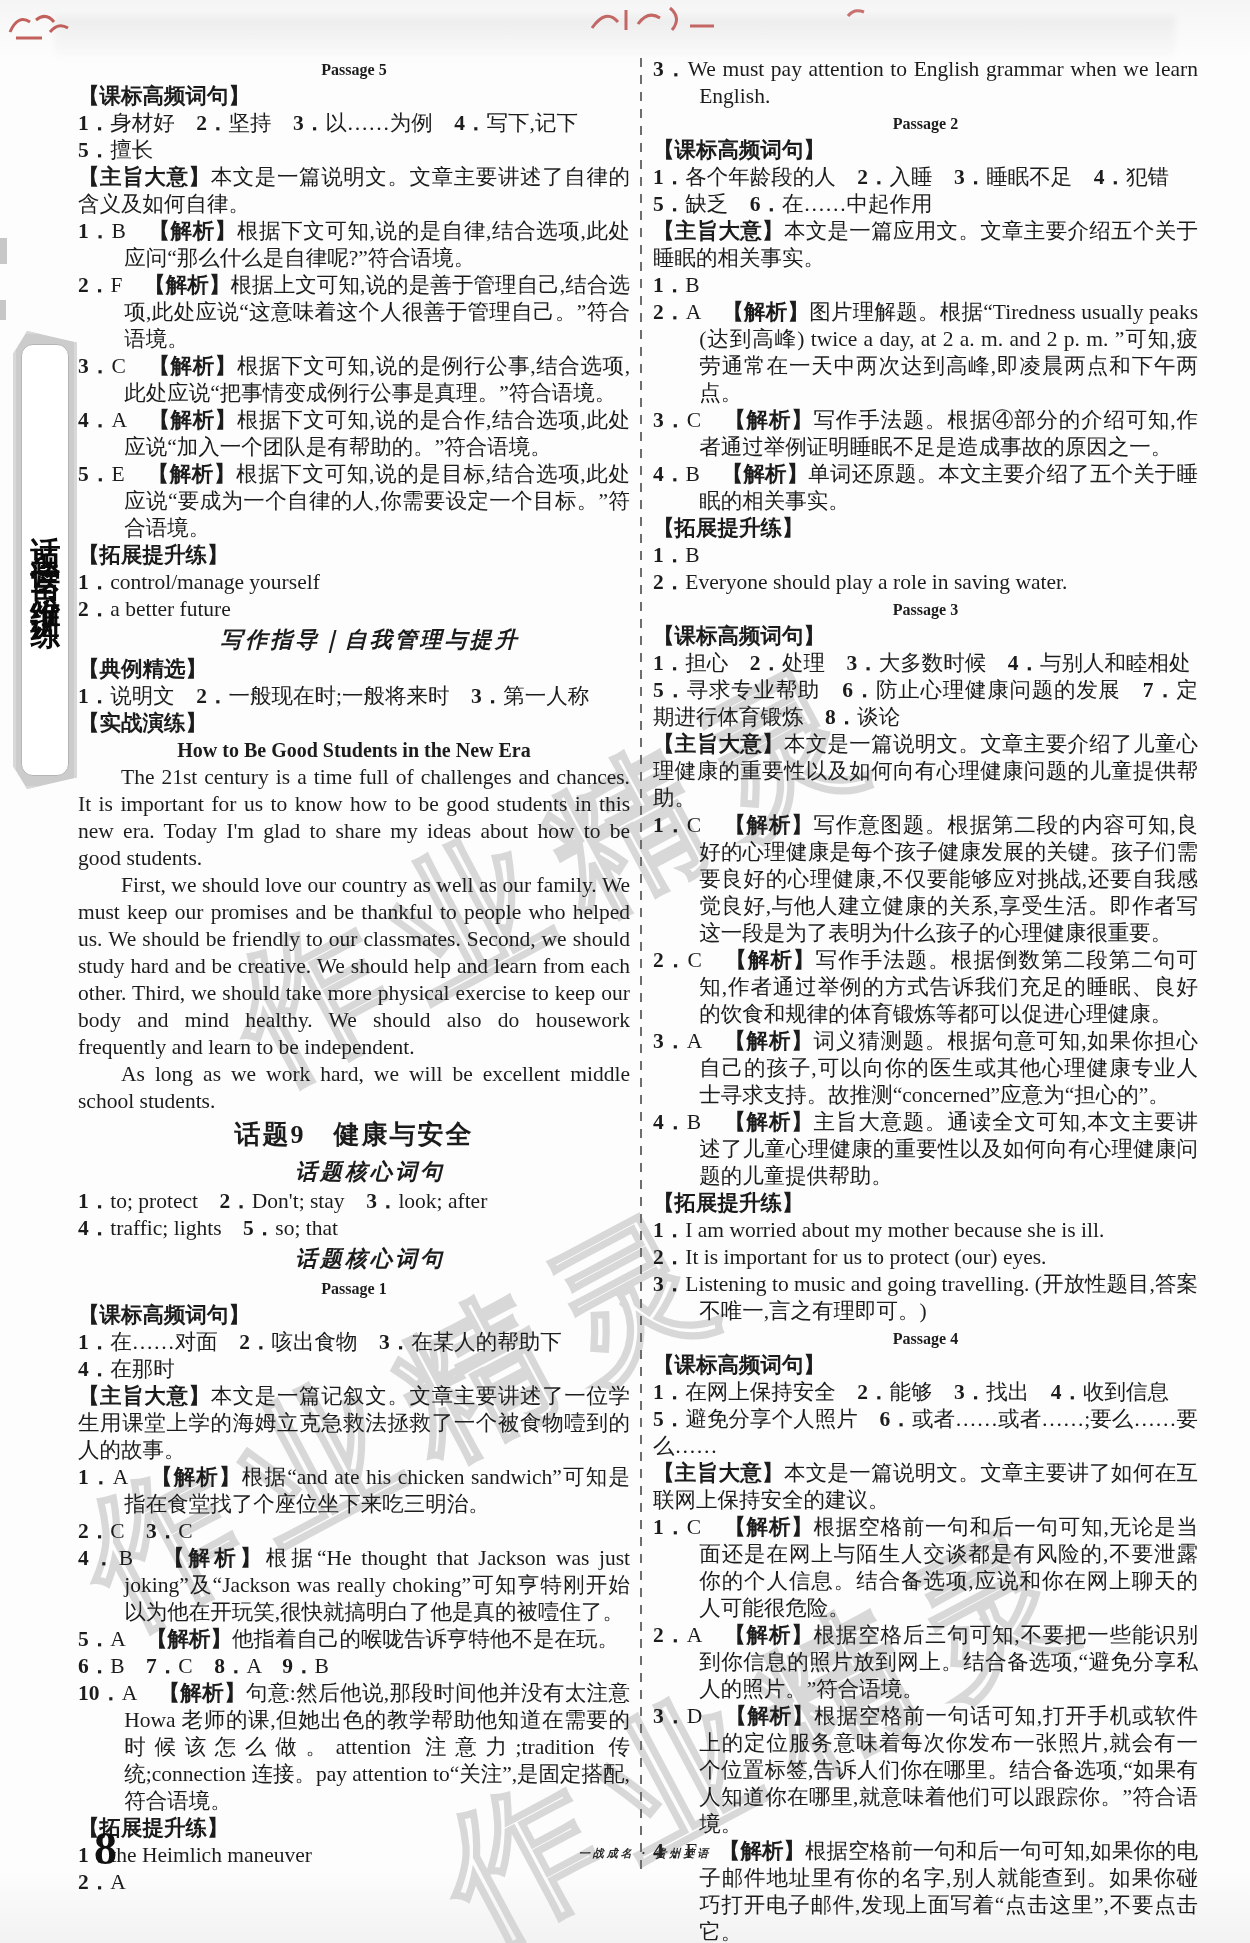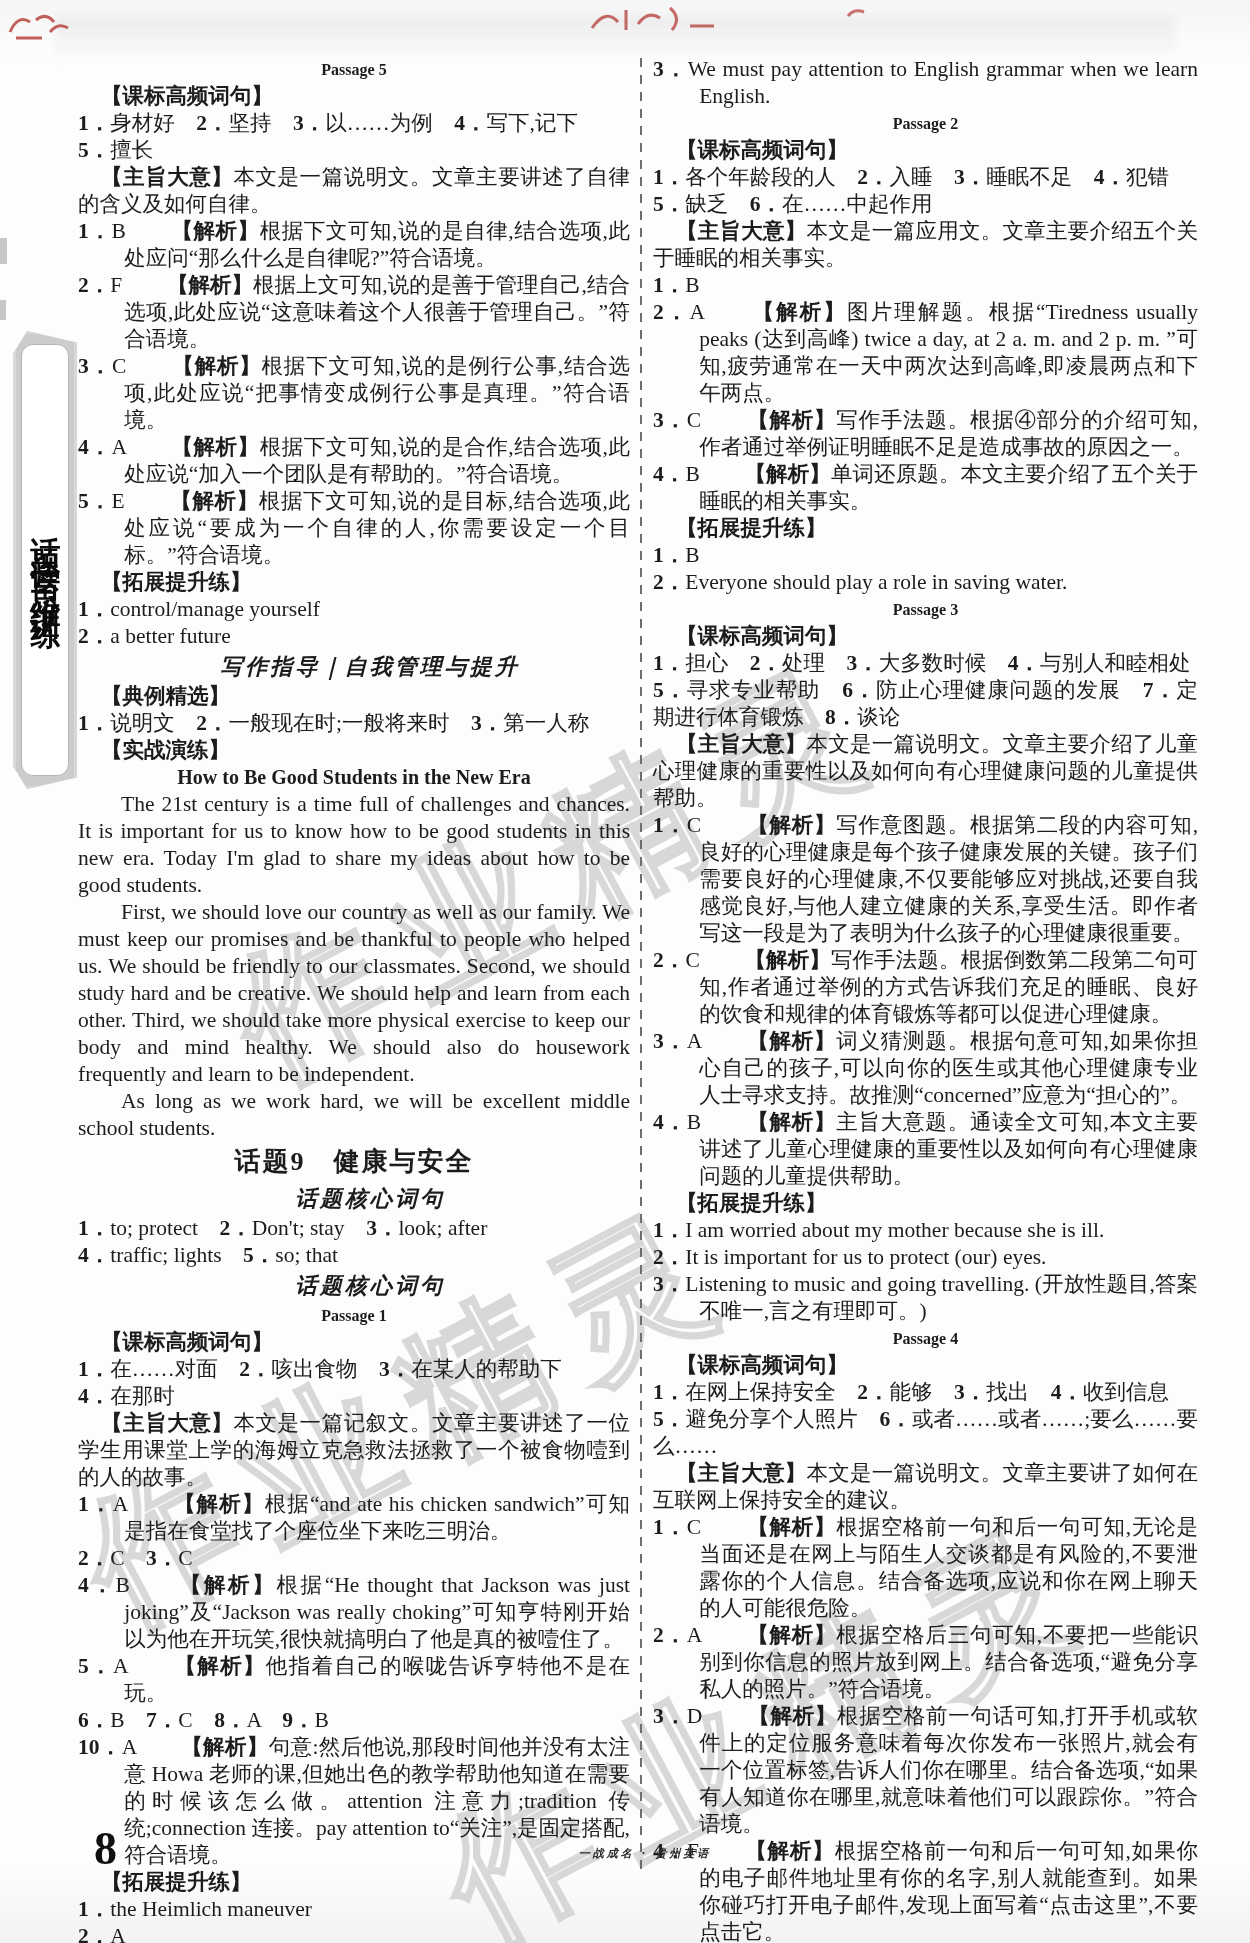--- a/index.html
+++ b/index.html
@@ -16,21 +16,21 @@
   .ct{text-align:center;font-weight:700;font-size:20px;}
   .cc{text-align:center;font-family:"DejaVu Serif",serif;font-style:italic;font-weight:700;
       font-size:22px;line-height:33px;letter-spacing:3px;margin:2px 0;padding-left:32px;}
   .h1{text-align:center;font-family:Liberation Serif, serif;font-weight:900;
       font-size:26px;line-height:40px;letter-spacing:2px;margin:4px 0 2px;}
   .lb{}
   .ln{}
   .pa{}
   .pp{text-indent:2em;}
   .it{padding-left:2.15em;text-indent:-2.15em;}
-  b.hz{font-family:Liberation Sans, sans-serif;font-weight:700;margin-left:23px;}
+  b.hz{font-family:Liberation Sans, sans-serif;font-weight:700;}
   b.num{font-weight:700;}
   
   .divider{position:absolute;left:640px;top:58px;width:2px;height:1818px;
            background:repeating-linear-gradient(180deg,#6e6e6e 0 9px,transparent 9px 17px);}
   
   .tab{position:absolute;left:13px;top:331px;width:64px;height:458px;background:#ccc;
        clip-path:polygon(22% 0,100% 2.5%,100% 97.5%,22% 100%,0 95%,0 5%);
        display:flex;align-items:center;justify-content:center;box-shadow:inset 0 0 0 3px #d8d8d8;}
   .tab-inner{width:46px;height:430px;background:#fff;border-radius:12px;border:1px solid #b5b5b5;
        display:flex;align-items:center;justify-content:center;writing-mode:vertical-rl;text-orientation:upright;

